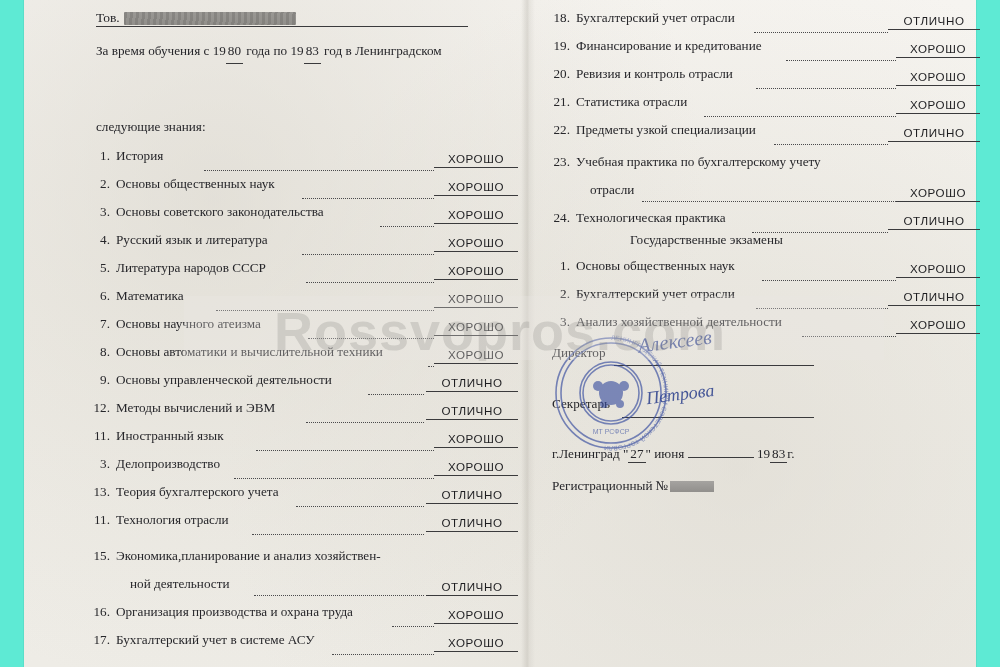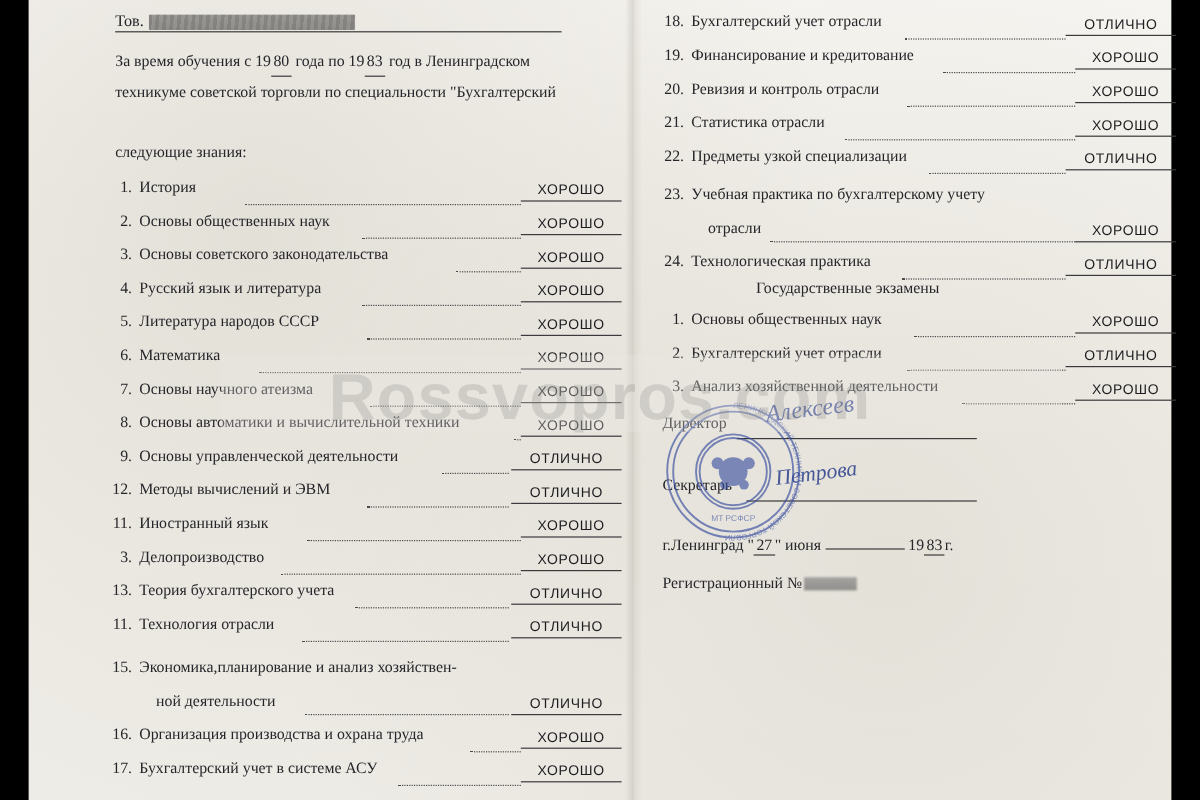--- a/index.html
+++ b/index.html
@@ -10,21 +10,21 @@
     width: 1000px;
     height: 667px;
     background: #b9b9b9;
     font-family: "Liberation Serif", serif;
     overflow: hidden;
   }
   .page {
     position: relative;
     width: 1000px;
     height: 667px;
-    background: #000000;
+    background: #5eead4;
   }
   .sheet {
     position: absolute;
     left: 24px;
     top: 0px;
     width: 952px;
     height: 667px;
     background: #f4f2ee;
     background-image:
       radial-gradient(circle at 20% 30%, rgba(214,210,200,0.55), rgba(255,255,255,0) 55%),
@@ -201,21 +201,21 @@
 
       <div class="hdr-name-row">
         <span>Тов.</span><span class="redact"></span>
       </div>
       <div class="hdr-underline" style="left:48px; top:26px; width:372px;"></div>
 
       <div class="para" style="top:38px;">
         <span>За время обучения с 19</span><span class="ul">80</span>
         <span>года по 19</span><span class="ul">83</span>
         <span>год в Ленинградском</span><br>
-        <span>техникуме советской торговли по специальности "Бухгалтерский</span><br>
+        <br>
         <br>
         <span>следующие знания:</span>
       </div>
 
       <div class="subjects" style="left:36px; top:148px; width:444px;">
 
         <div class="subj" style="top:0px;">
           <span class="num">1.</span>
           <span class="nm">История</span>
           <span class="dots" style="left:120px; width:230px;"></span>

